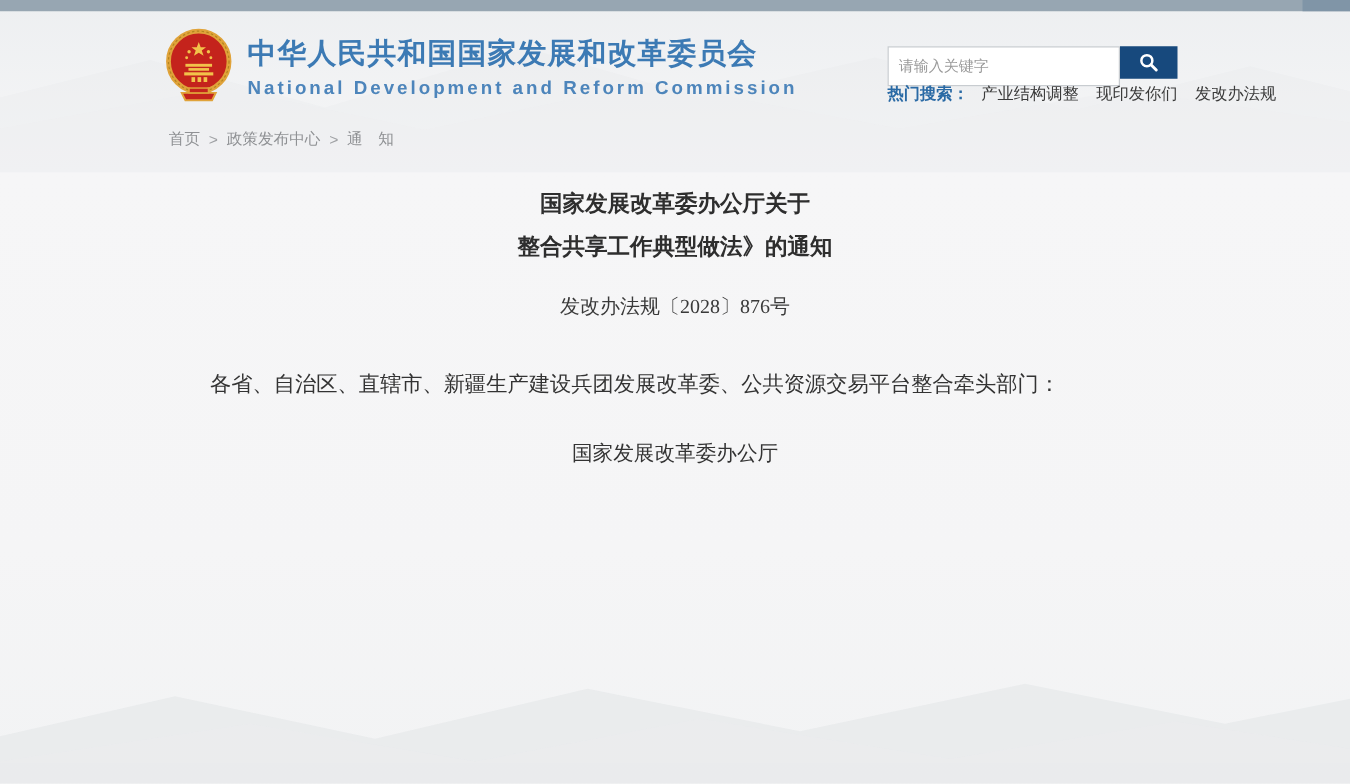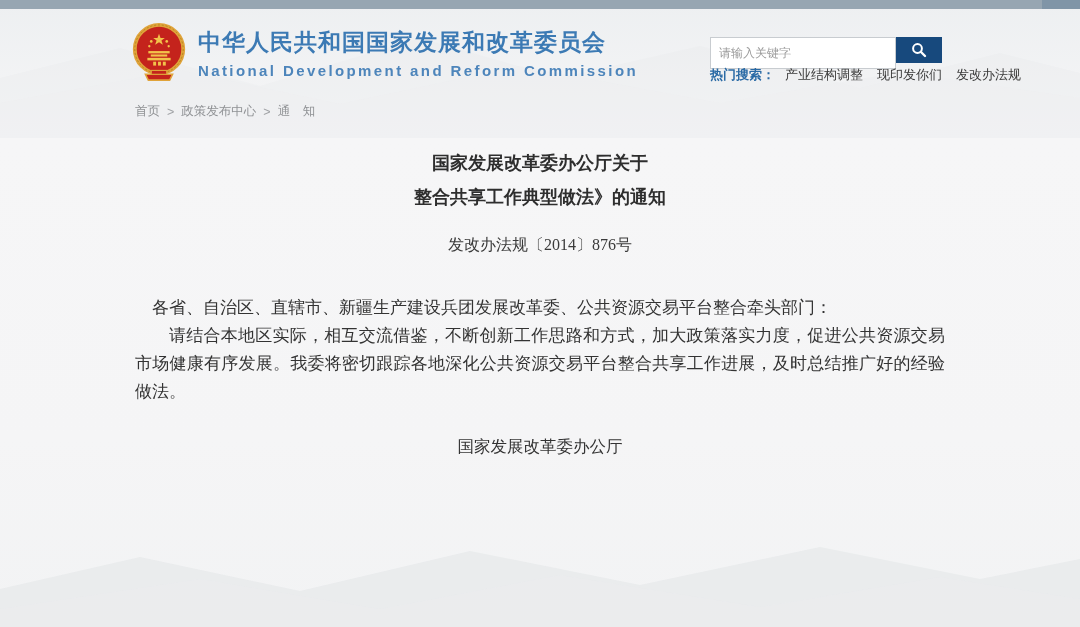--- a/index.html
+++ b/index.html
@@ -75,21 +75,21 @@
     font-family:"Liberation Serif","DejaVu Serif",serif; color:#333;
   }
   .doc-title {
     text-align:center; font-size:18px; font-weight:bold; color:#2e2e2e;
     line-height:34px; font-family:"Liberation Serif","DejaVu Serif",serif;
   }
   .doc-number {
     text-align:center; font-size:16px; color:#3a3a3a; margin-top:21px;
   }
   .doc-body { margin-top:38px; font-size:17px; line-height:28px; text-align:justify; }
-  .doc-body p { margin:0; }
+  .doc-body p { margin:16px; }
   .salutation { text-indent:1em; }
   .indent2 { text-indent:2em; }
   .doc-link { color:#2533ad; text-decoration:none; cursor:pointer; }
   .signature { text-align:center; margin-top:30px; font-size:16.5px; }
 </style>
 </head>
 <body>
 
 <div class="page">
 
@@ -152,24 +152,23 @@
     <a class="crumb">政策发布中心</a>
     <span class="crumb-sep">&gt;</span>
     <span class="crumb-last">通　知</span>
   </div>
 
   <div class="article">
     <h1 class="doc-title">
       <div>国家发展改革委办公厅关于</div>
       <div>整合共享工作典型做法》的通知</div>
     </h1>
-    <div class="doc-number">发改办法规〔2014〕876号</div>
+    <div class="doc-number">发改办法规〔2028〕876号</div>
 
     <div class="doc-body">
       <p class="salutation">各省、自治区、直辖市、新疆生产建设兵团发展改革委、公共资源交易平台整合牵头部门：</p>
-      <p class="indent2">请结合本地区实际，相互交流借鉴，不断创新工作思路和方式，加大政策落实力度，促进公共资源交易市场健康有序发展。我委将密切跟踪各地深化公共资源交易平台整合共享工作进展，及时总结推广好的经验做法。</p>
     </div>
 
     <div class="signature">国家发展改革委办公厅</div>
 
   </div>
 
 </div>
 
 </body></html>

